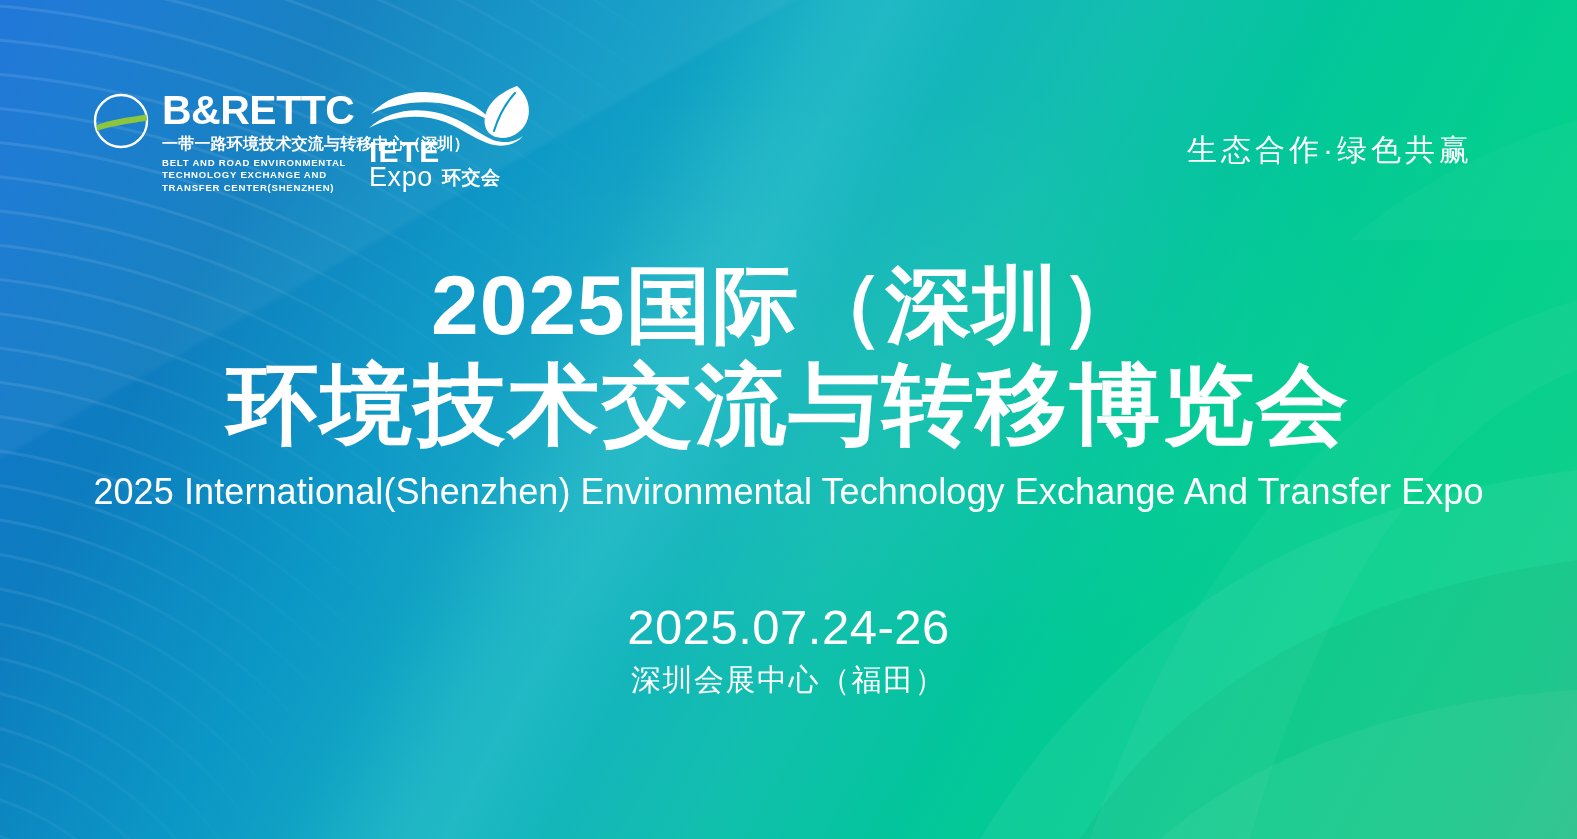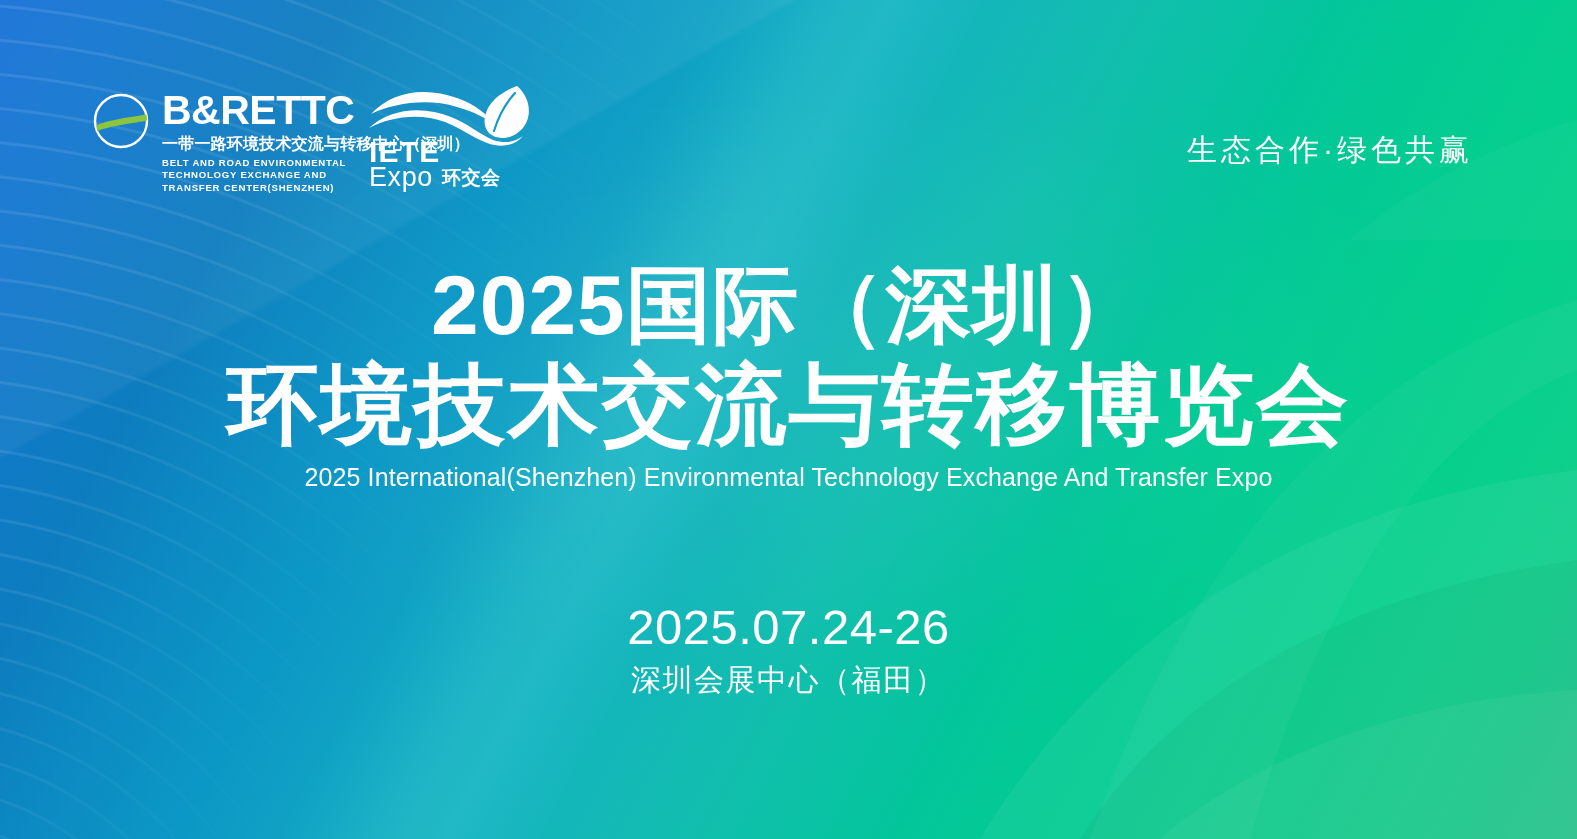--- a/index.html
+++ b/index.html
@@ -220,24 +220,24 @@
     transform: scaleX(1.02);
   }
   #title-line-2 {
     font-size: 88px;
     letter-spacing: 2px;
     margin-top: 10px;
     transform: scaleX(1.04);
   }
   #subtitle-en {
     color: #ffffff;
-    font-size: 25px;
+    font-size: 36px;
     font-weight: 400;
     letter-spacing: 0.1px;
-    margin-top: 12px;
+    margin-top: 20px;
     white-space: nowrap;
   }
 
   
   #event-info {
     position: absolute;
     top: 600px;
     left: 0;
     right: 0;
     text-align: center;

